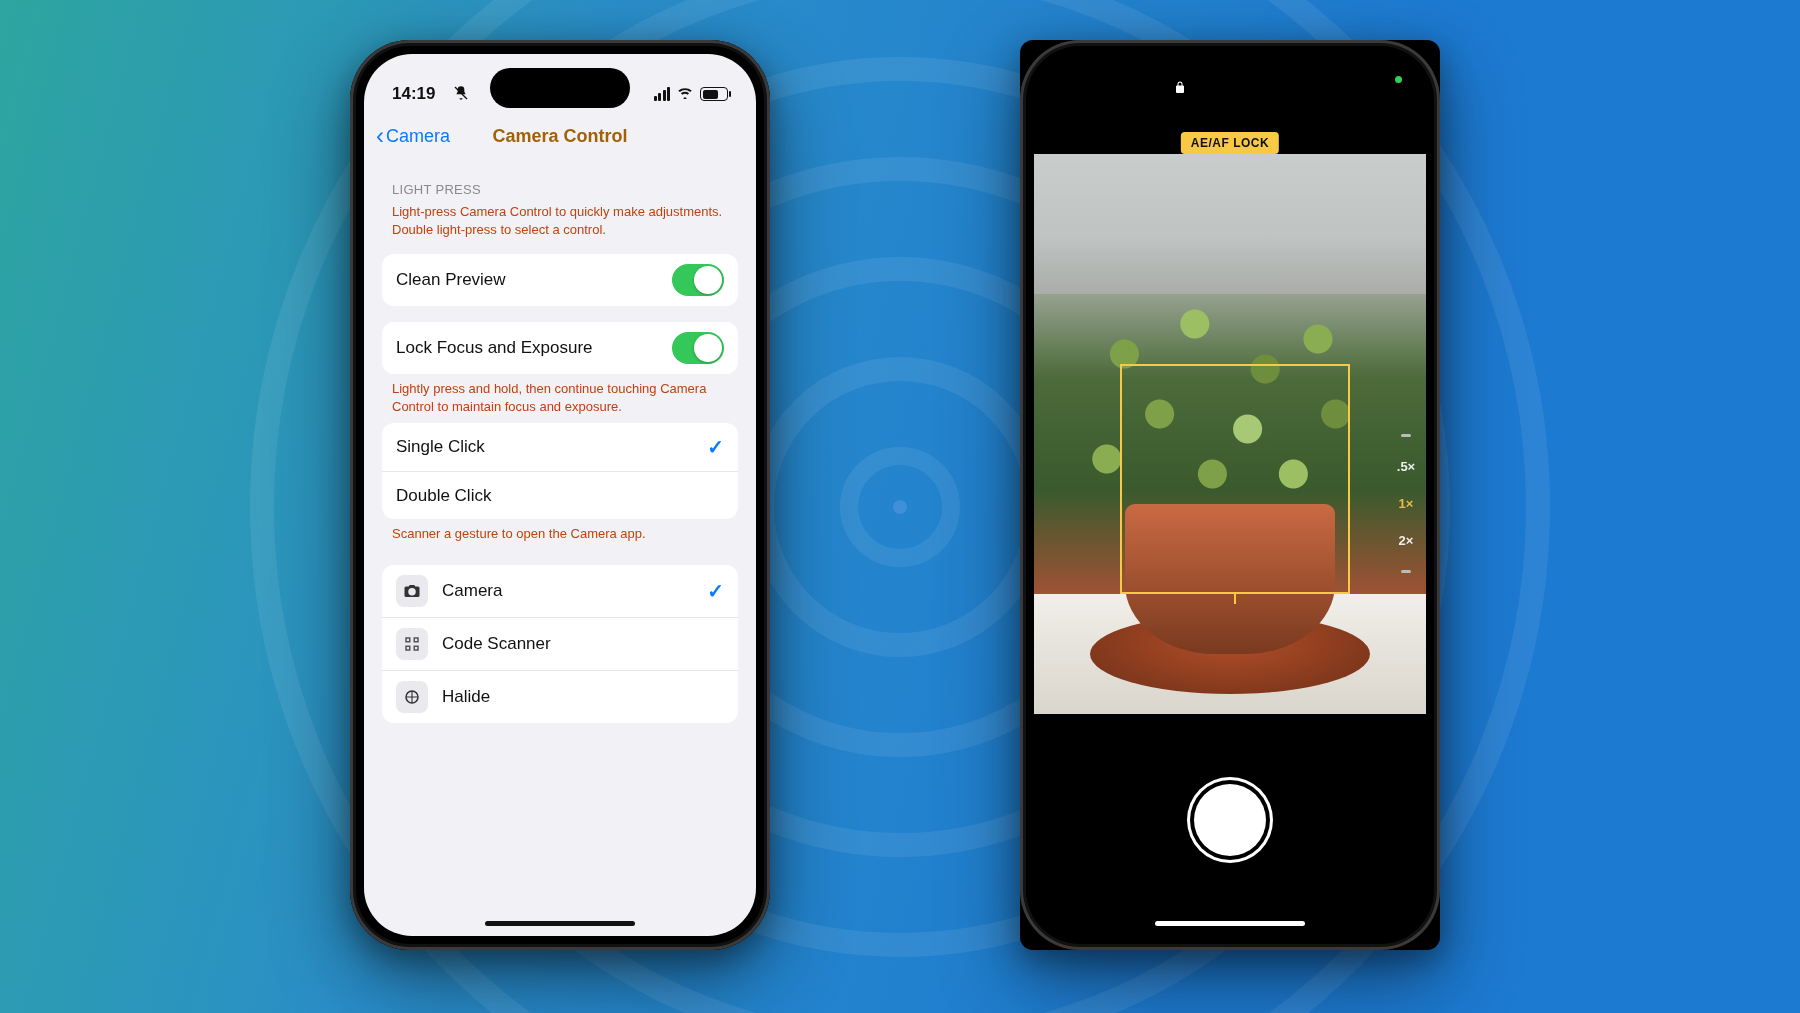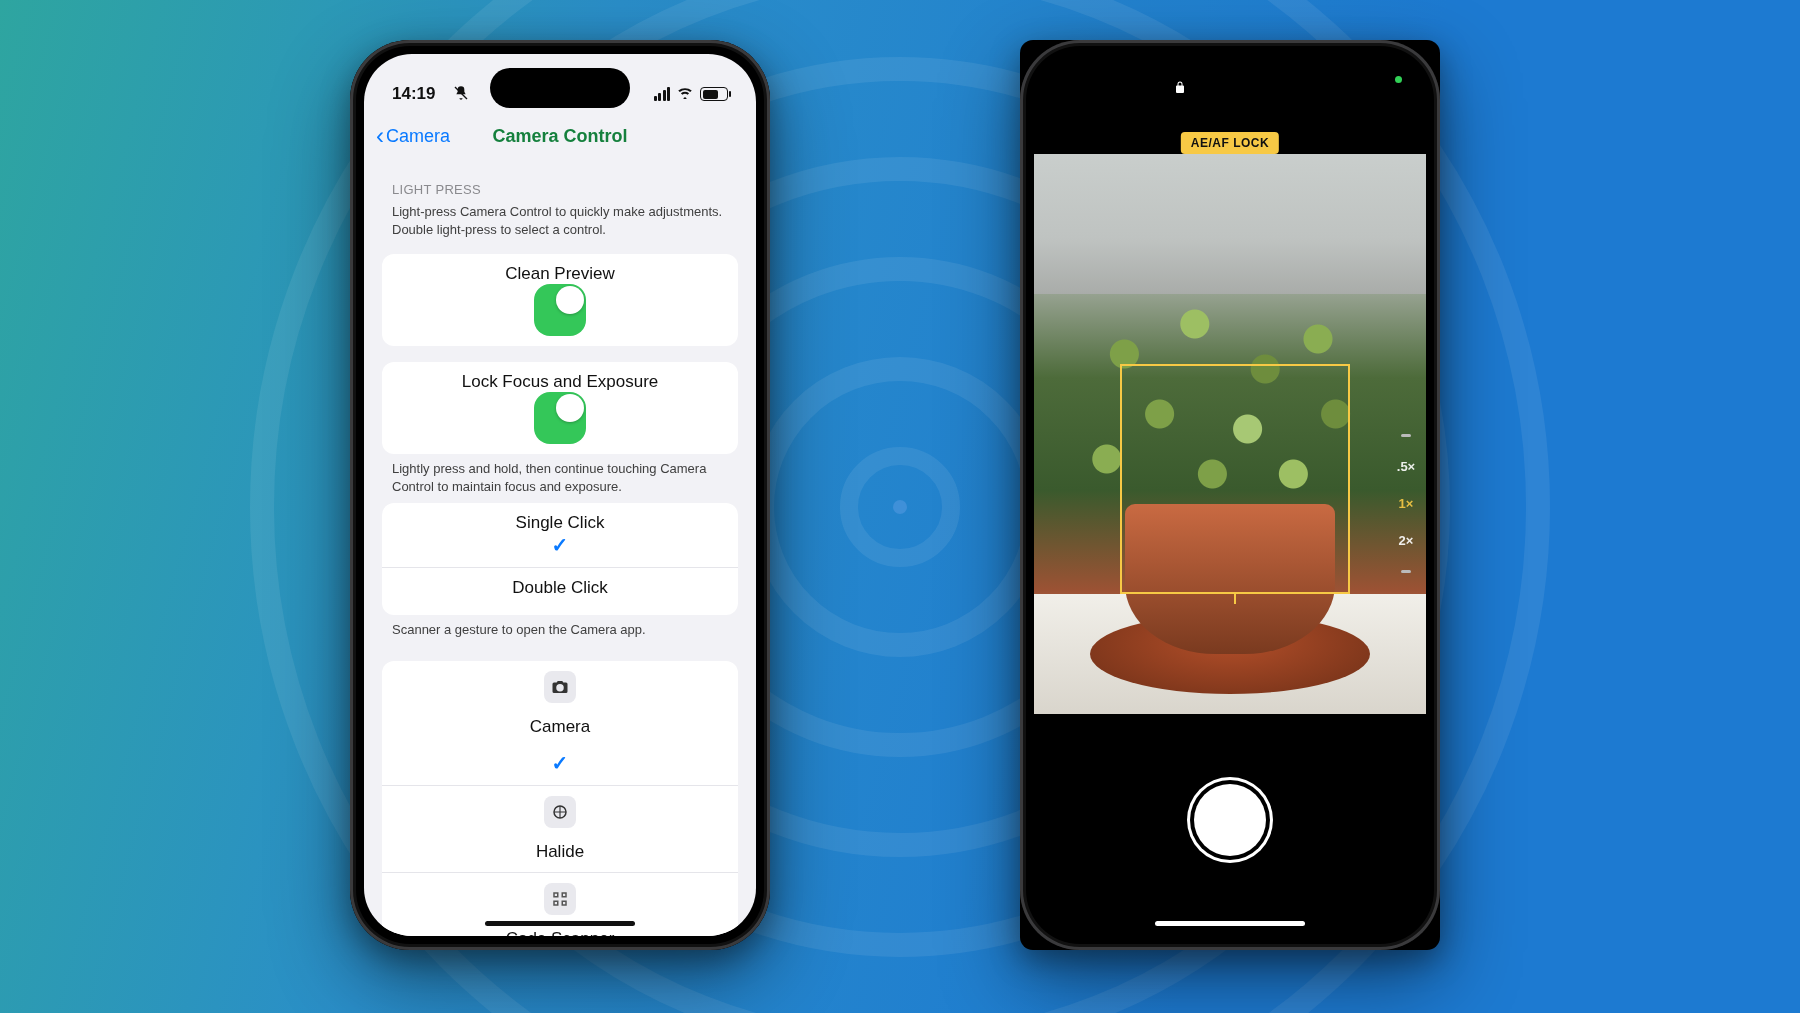--- a/index.html
+++ b/index.html
@@ -134,58 +134,57 @@
     font-size: 18px;
     gap: 2px;
   }
   .navback .chev { font-size: 24px; line-height: 1; }
   .navtitle {
     position: absolute;
     left: 50%;
     transform: translateX(-50%);
     font-size: 18px;
     font-weight: 600;
-    color: #15803d;
+    color: #a16207;
   }
 
   
   .content {
     padding: 0 18px 20px 18px;
     overflow: hidden;
     height: calc(100% - 58px - 48px);
   }
   .sec-header {
     font-size: 13px;
     color: #8a8a8e;
     letter-spacing: 0.3px;
     padding: 22px 10px 4px 10px;
     text-transform: uppercase;
   }
   .sec-footer {
     font-size: 13px;
-    color: #404040;
+    color: #c2410c;
     padding: 6px 10px 0 10px;
     line-height: 1.35;
   }
   .card {
     background: #fff;
     border-radius: 12px;
     overflow: hidden;
     margin-top: 8px;
   }
   .row {
     display: flex;
     align-items: center;
     justify-content: space-between;
     min-height: 48px;
     padding: 10px 14px 10px 14px;
     border-top: 1px solid #e5e5ea;
     font-size: 17px;
     color: #111;
-    flex-direction: column;
   }
   .row.with-icon { padding-left: 14px; gap: 14px; justify-content: flex-start; }
   .row.with-icon .label { flex: 1; } 
   .card .row:first-child { border-top: none; } 
   .card.app .row + .row { border-top: 1px solid #e5e5ea; }
   .label.dim { color: #c0c0c4; }
 
   .toggle {
     width: 52px; height: 32px;
     border-radius: 16px;
@@ -426,35 +425,35 @@
           <div class="row with-icon">
             <span class="appicon ic-camera">
               <svg viewBox="0 0 24 24" fill="#333">
                   <path d="M9 4l-1.5 2H4a2 2 0 0 0-2 2v10a2 2 0 0 0 2 2h16a2 2 0 0 0 2-2V8a2 2 0 0 0-2-2h-3.5L15 4H9zm3 4a5 5 0 1 1 0 10 5 5 0 0 1 0-10z"></path>
                 </svg>
             </span>
             <span class="label">Camera</span>
             <span class="check">✓</span>
           </div>
           <div class="row with-icon">
+            <span class="appicon ic-scanner">
+              <svg viewBox="0 0 24 24" fill="none" stroke="#555" stroke-width="2">
+                  <path d="M4 4h5v5H4zM15 4h5v5h-5zM4 15h5v5H4zM15 15h5v5h-5z"></path>
+                </svg>
+            </span>
+            <span class="label">Code Scanner</span>
+          </div>
+          <div class="row with-icon">
             <span class="appicon ic-halide">
               <svg viewBox="0 0 24 24" fill="none" stroke="#333" stroke-width="2">
                   <circle cx="12" cy="12" r="8"></circle>
                   <path d="M12 4v16M4 12h16" stroke-width="1.5"></path>
                 </svg>
             </span>
             <span class="label">Halide</span>
-          </div>
-          <div class="row with-icon">
-            <span class="appicon ic-scanner">
-              <svg viewBox="0 0 24 24" fill="none" stroke="#555" stroke-width="2">
-                  <path d="M4 4h5v5H4zM15 4h5v5h-5zM4 15h5v5H4zM15 15h5v5h-5z"></path>
-                </svg>
-            </span>
-            <span class="label">Code Scanner</span>
           </div>
         </div>
 
       </div>
 
       <div class="home-ind"></div>
     </div>
   </div>
 
   <div class="phone right">

